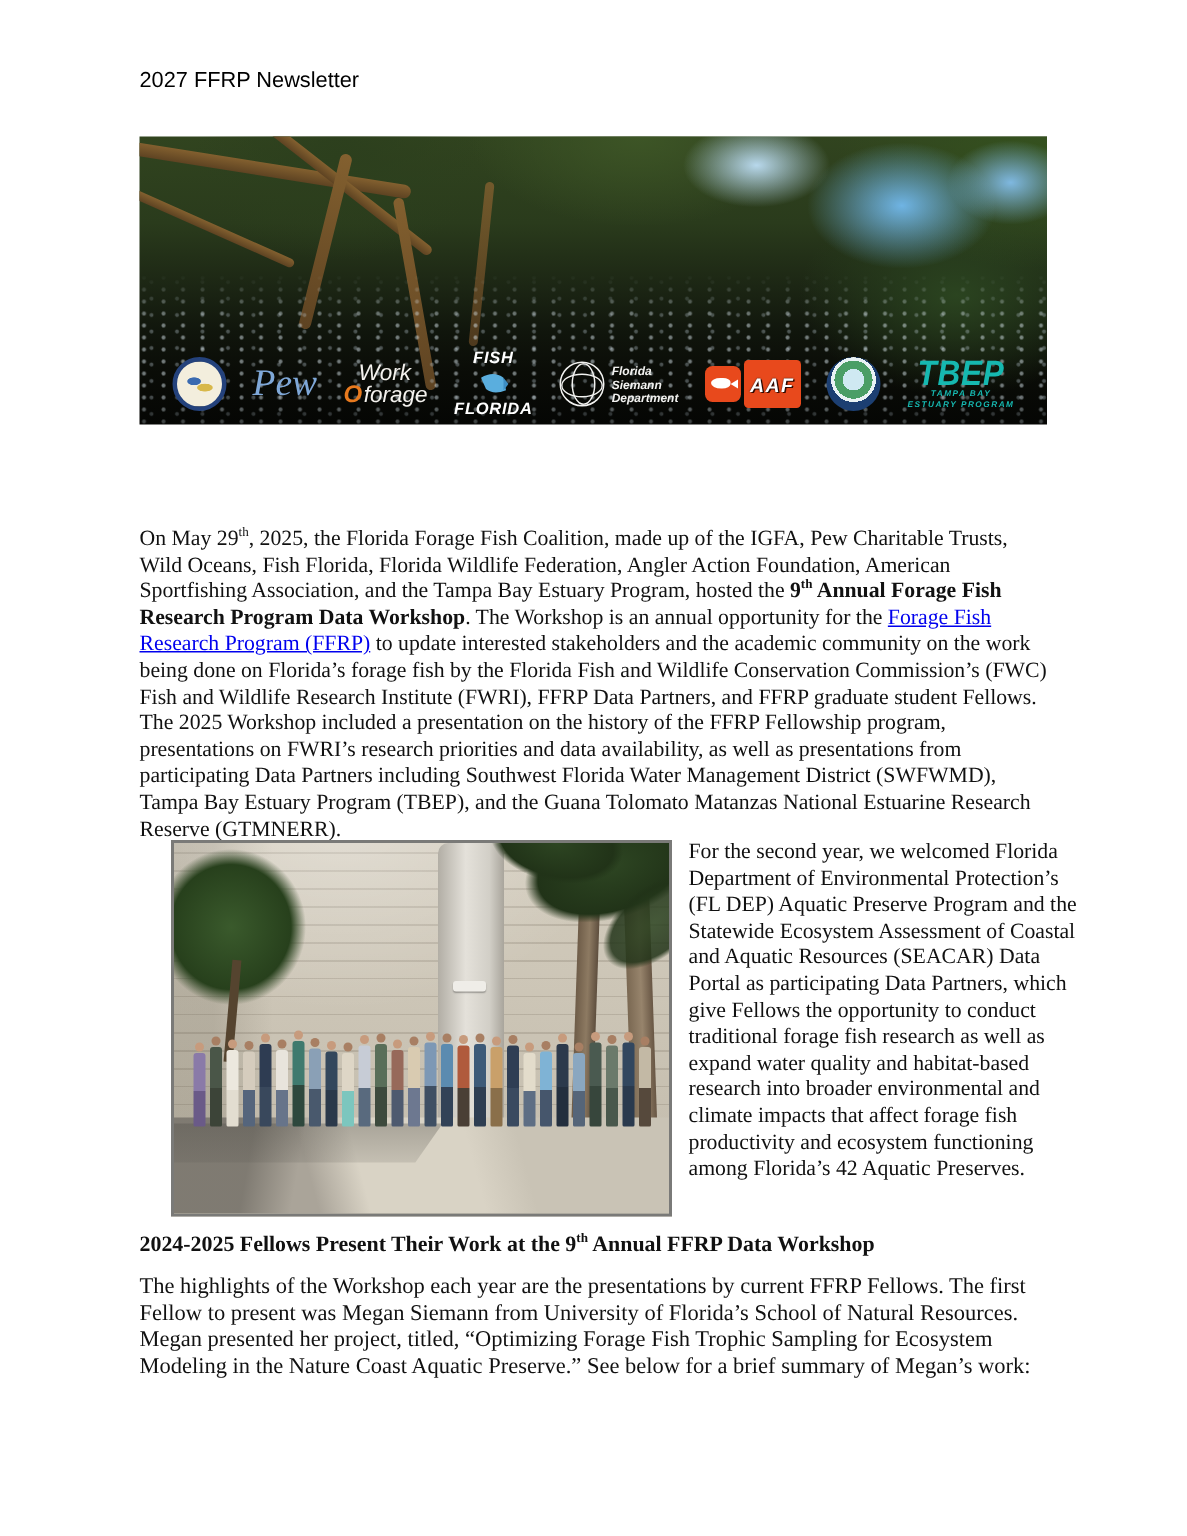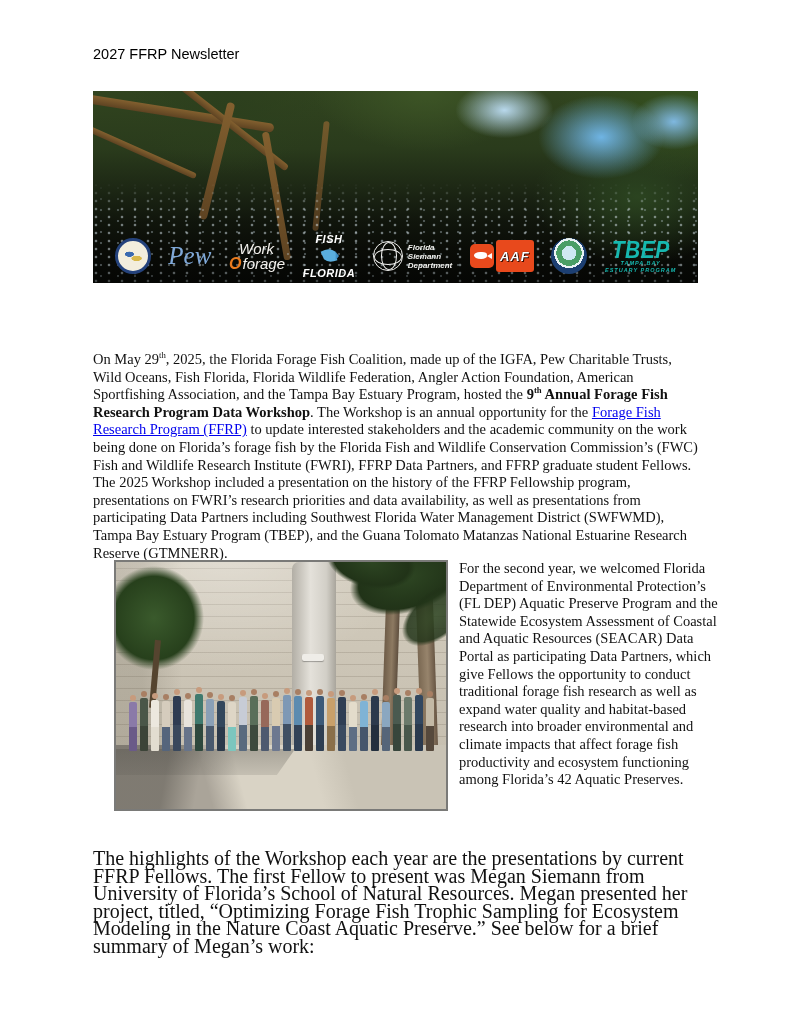--- a/index.html
+++ b/index.html
@@ -103,21 +103,21 @@
   }
   .p1 { position:absolute; left:93px; top:351px; width:605px; font-size:14.5px; line-height:17.6px; }
   sup.sp { font-size:60%; vertical-align:super; line-height:0; }
   .bold { font-weight:bold; }
   a.doclink { color:#0000EE; text-decoration:underline; cursor:pointer; }
 
   .photo-row { position:absolute; left:93px; top:560px; width:605px; display:flex; gap:11px;margin-left:21px; }
   .side-text { flex:1; font-size:14.5px; line-height:17.6px; }
 
   .h2 { position:absolute; left:93px; top:822px; width:605px; font-size:14.6px; font-weight:bold; }
-  .p2 { position:absolute; left:93px; top:850px; width:605px; font-size:20px; line-height:17.6px; }
+  .p2 { position:absolute; left:93px; top:850px; width:605px; font-size:15px; line-height:17.6px; }
 
   
   .gphoto { position:relative; width:334px; height:251px; border:2px solid #7a7a78;
     overflow:hidden; flex:0 0 auto; background:#cec7b8; }
   .wall { position:absolute; left:0; top:0; right:0; height:187px;
     background:
       radial-gradient(300px 210px at 34% -10%, rgba(255,255,255,.35), rgba(255,255,255,0) 62%),
       linear-gradient(90deg, rgba(90,85,70,.20) 0 8%, rgba(0,0,0,0) 20%),
       repeating-linear-gradient(0deg, rgba(110,100,85,.22) 0 1px, transparent 1px 12px),
       linear-gradient(#d3ccbd, #c6bfb0); }
@@ -335,16 +335,17 @@
           </div>
           <div class="person" style="height: 60px;">
             <div class="p-head" style="background: rgb(168, 127, 99);"></div>
             <div class="p-body" style="background: linear-gradient(rgb(195, 185, 165) 0px, rgb(195, 185, 165) 52%, rgb(86, 73, 60) 52%, rgb(86, 73, 60) 100%);"></div>
           </div>
         </div>
     </div>
     <div class="side-text">For the second year, we welcomed Florida Department of Environmental Protection’s (FL DEP) Aquatic Preserve Program and the Statewide Ecosystem Assessment of Coastal and Aquatic Resources (SEACAR) Data Portal as participating Data Partners, which give Fellows the opportunity to conduct traditional forage fish research as well as expand water quality and habitat-based research into broader environmental and climate impacts that affect forage fish productivity and ecosystem functioning among Florida’s 42 Aquatic Preserves.</div>
   </div>
 
+  <div class="h2"><span>2024-2025 Fellows Present Their Work at the 9</span><sup class="sp">th</sup><span> Annual FFRP Data Workshop</span></div>
 
   <p class="p2">The highlights of the Workshop each year are the presentations by current FFRP Fellows. The first Fellow to present was Megan Siemann from University of Florida’s School of Natural Resources. Megan presented her project, titled, “Optimizing Forage Fish Trophic Sampling for Ecosystem Modeling in the Nature Coast Aquatic Preserve.” See below for a brief summary of Megan’s work:</p>
 
 </div>
 
 </body></html>

